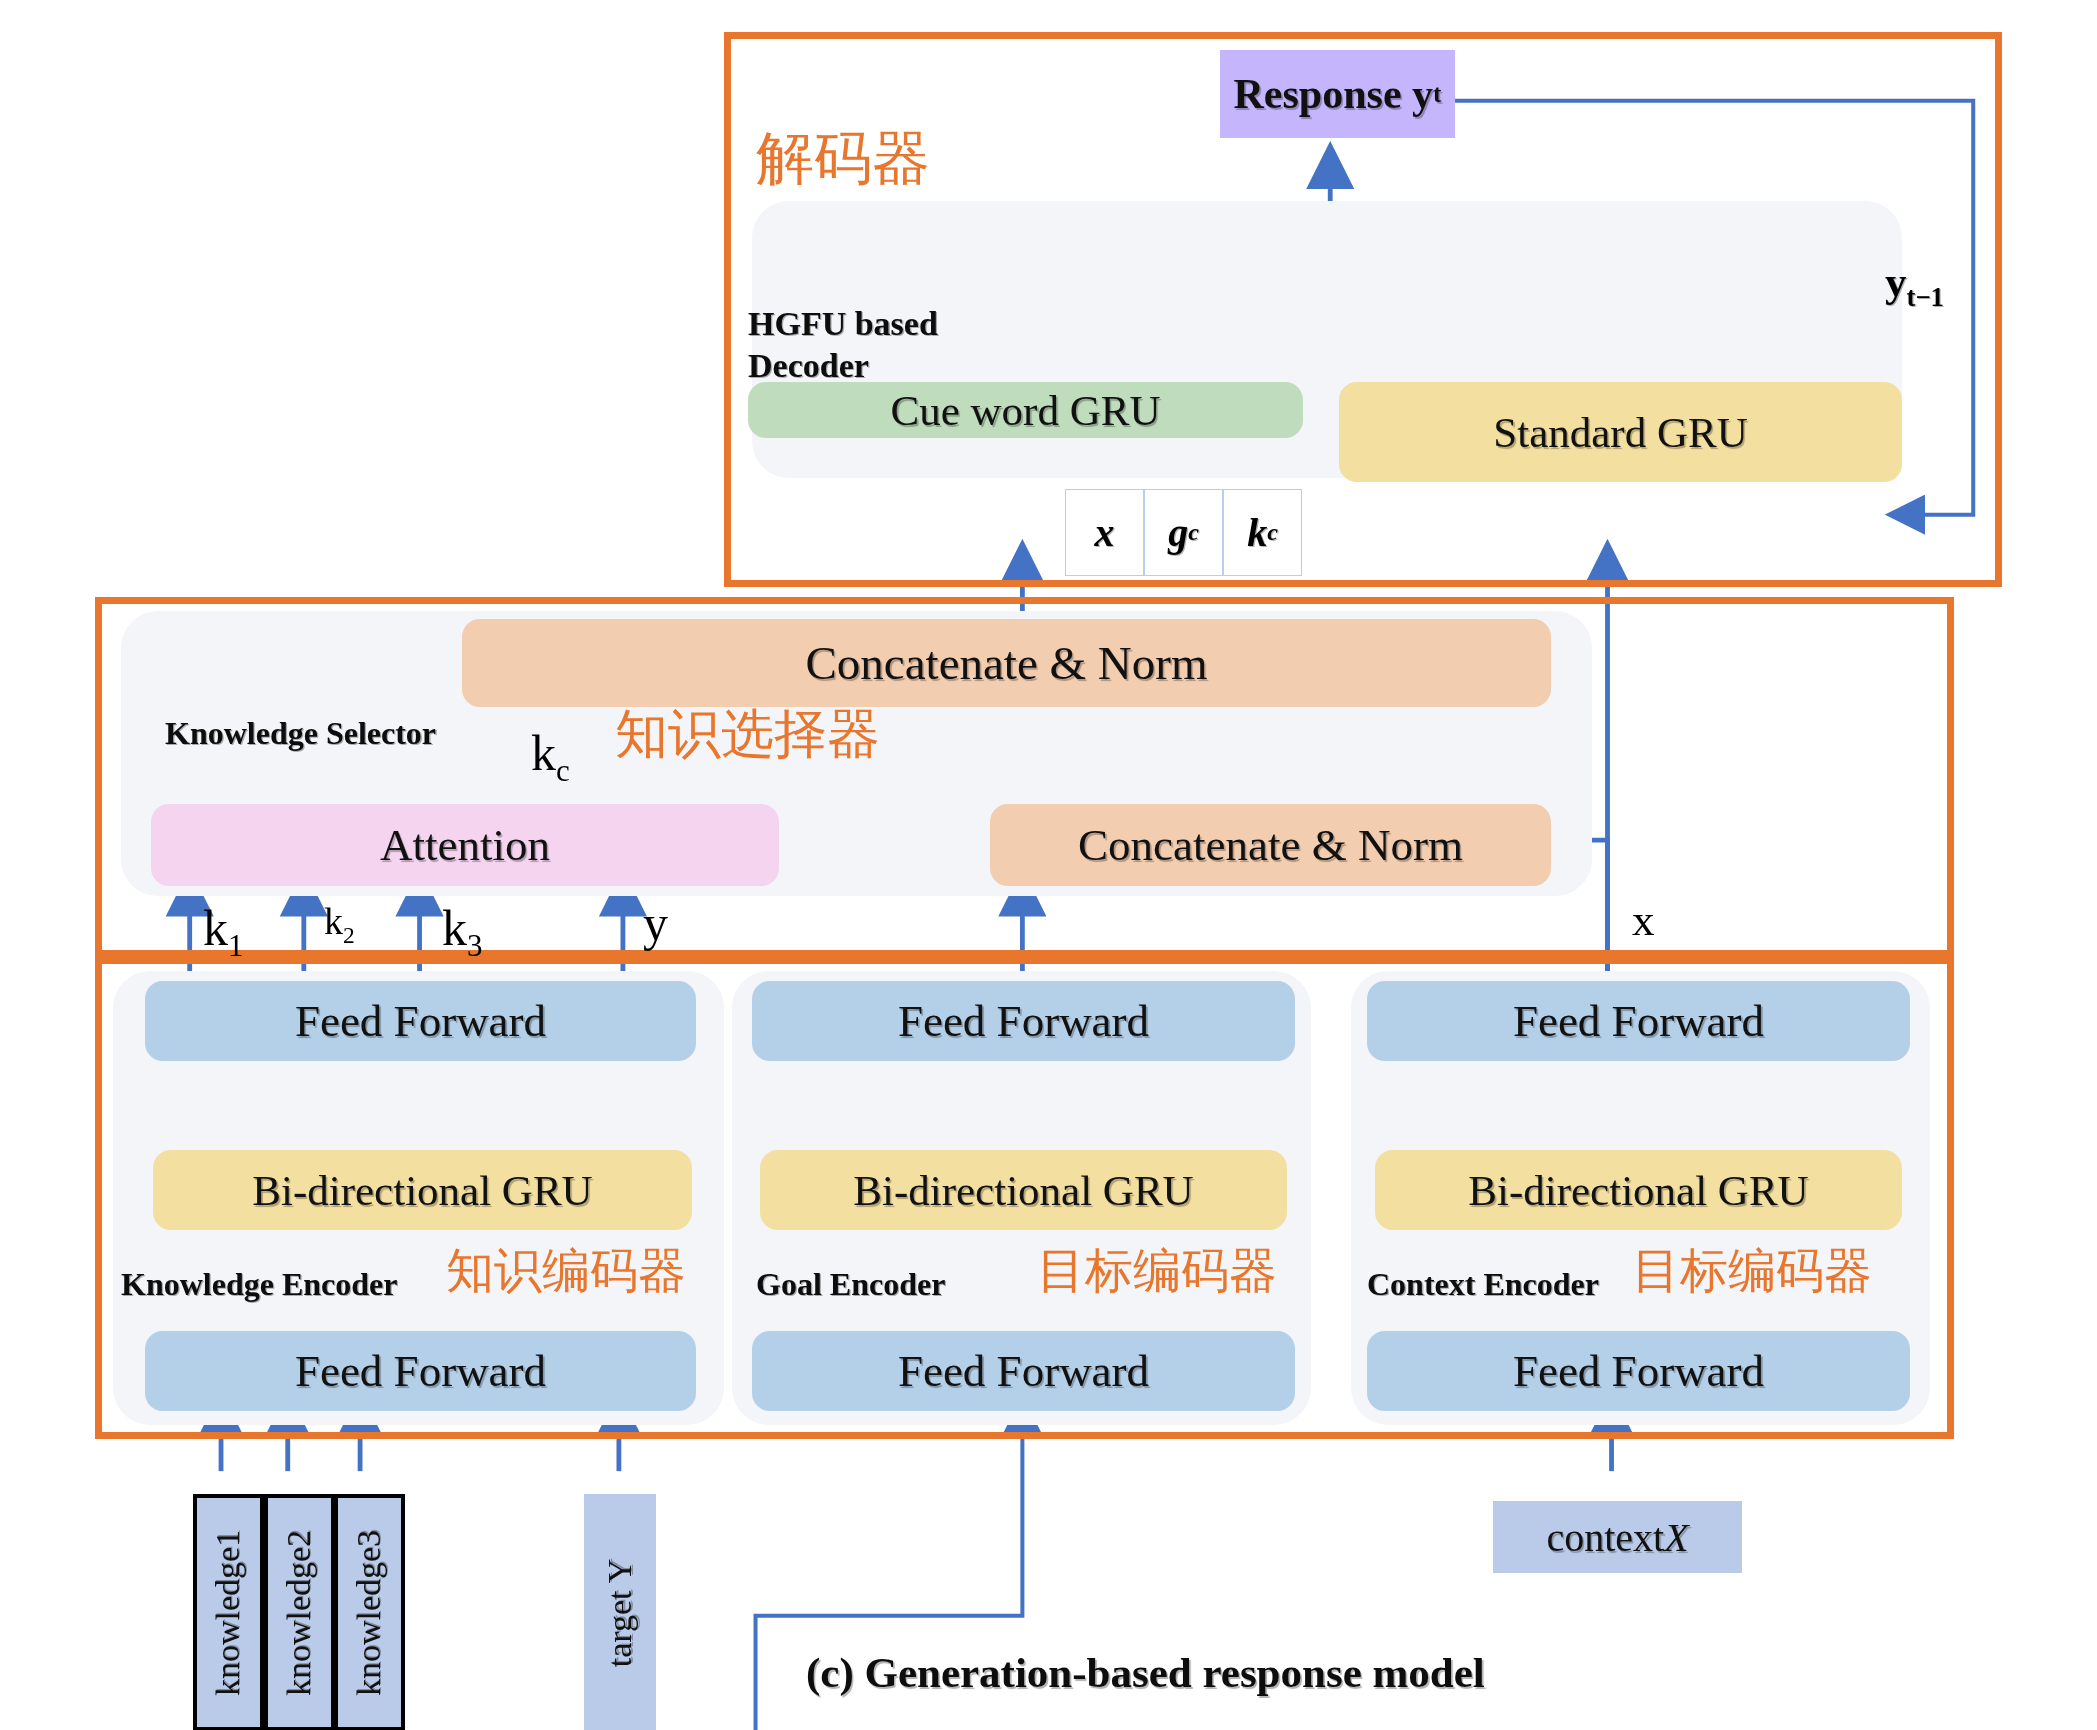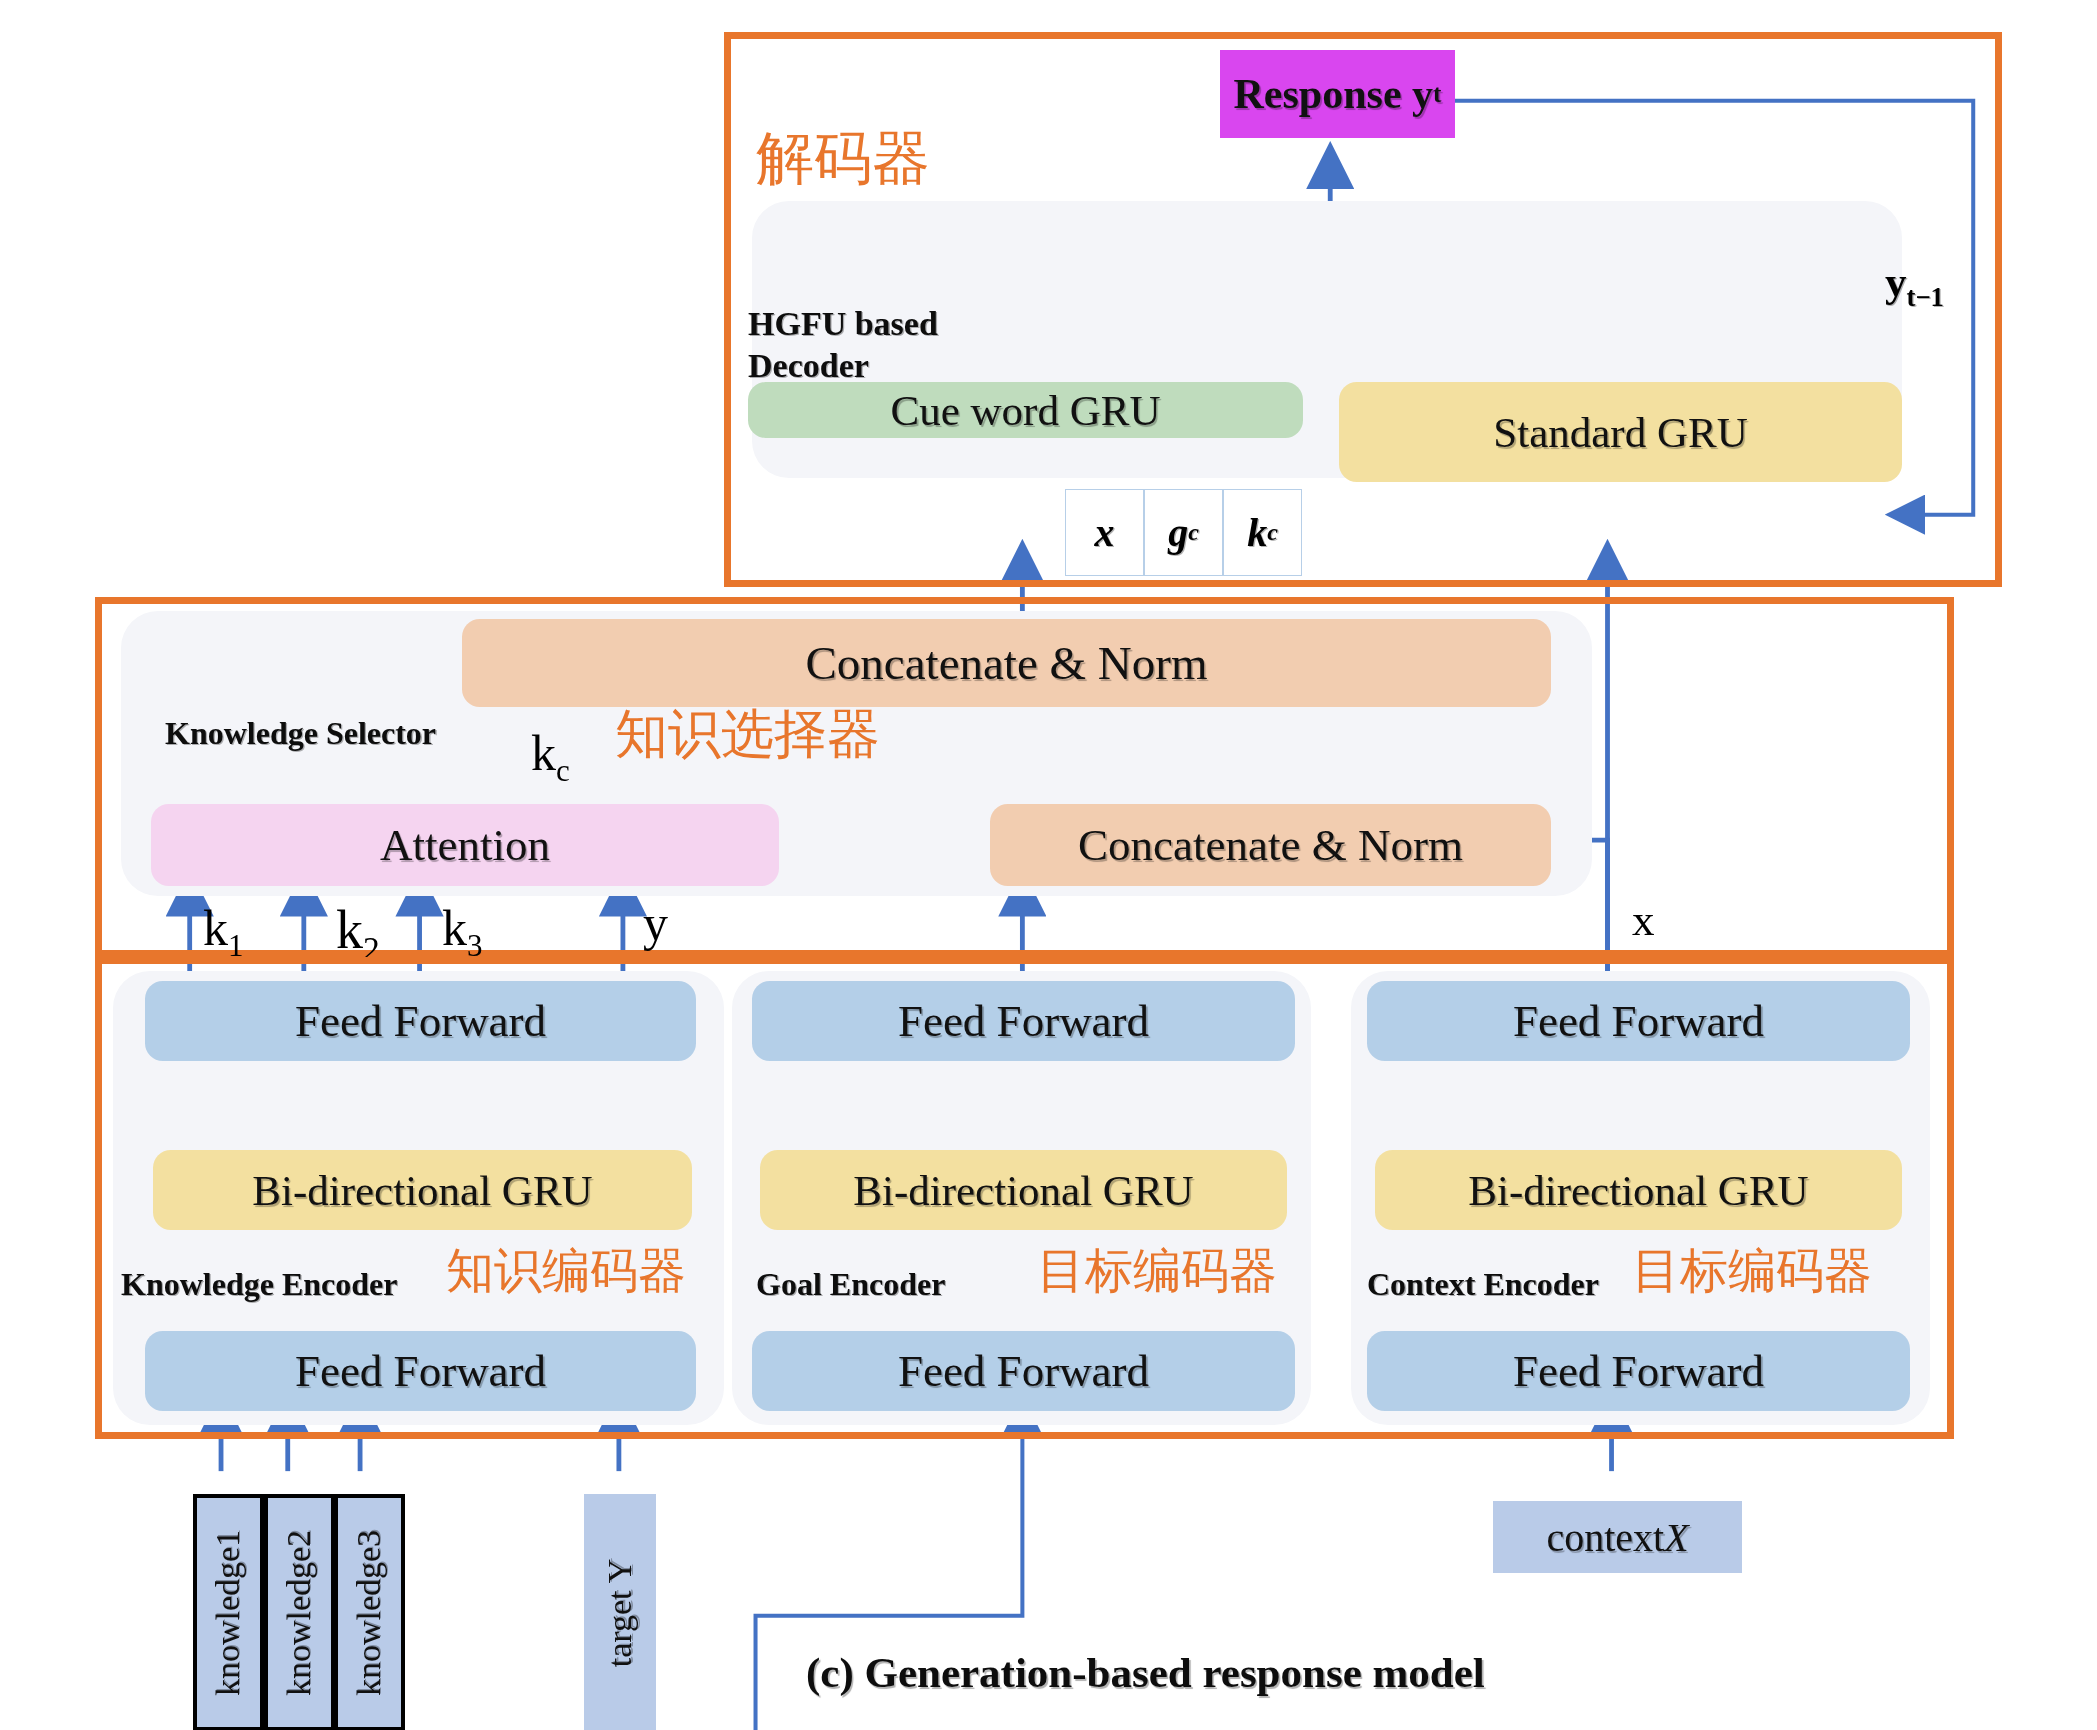--- a/index.html
+++ b/index.html
@@ -16,21 +16,21 @@
   .box{position:absolute;display:flex;align-items:center;justify-content:center;
        border-radius:17.7px;box-sizing:border-box;text-align:center;
        font-family:"Liberation Serif", serif;color:#111;
        text-shadow:1.6px 1.6px 0.8px rgba(0,0,0,0.28);}
   .blue{background:#b4cfe8;}
   .yellowgru{background:#f3e0a0;}
   .green{background:#bfdcbd;}
   .greenmint{background:#b2dcc6;}
   .peach{background:#f2cdb0;}
   .pink{background:#f5d4f0;}
-  .gold{background:#d946ef;border-radius:0;}
+  .gold{background:#c4b5fd;border-radius:0;}
   .lavender{background:#b9cbe8;border-radius:0;}
 
   
   .lbl{position:absolute;white-space:nowrap;font-family:"Liberation Serif", serif;}
   .lbl-bold{font-weight:bold;color:#0d0d0d;text-shadow:1.3px 1.3px 0.6px rgba(0,0,0,0.30);}
   .cn{color:#e8762c;font-family:"DejaVu Sans", sans-serif;font-weight:500;}
   .mathlbl{color:#000;font-family:"Liberation Serif", serif;}
   .mathlbl sub{font-size:0.62em;}
 
   
@@ -182,21 +182,21 @@
     <span>Attention</span>
   </div>
 
   <div class="box peach" style="left:990px;top:804px;width:561px;height:82px;font-size:45px;">
     <span>Concatenate &amp; Norm</span>
   </div>
 
   <div class="lbl mathlbl" style="left:203px;top:899px;font-size:50px;">
     <span>k</span><sub>1</sub>
   </div>
-  <div class="lbl mathlbl" style="left:336px;top:899px;font-size:54px;">
+  <div class="lbl mathlbl" style="left:324px;top:899px;font-size:38px;">
     <span>k</span><sub>2</sub>
   </div>
   <div class="lbl mathlbl" style="left:442px;top:899px;font-size:50px;">
     <span>k</span><sub>3</sub>
   </div>
   <div class="lbl mathlbl" style="left:643px;top:894px;font-size:50px;">y</div>
 
   <div class="lbl mathlbl" style="left:1632px;top:894px;font-size:45px;">x</div>
 
   <div class="frame" style="left:95px;top:957px;width:1859px;height:482px;"></div>

